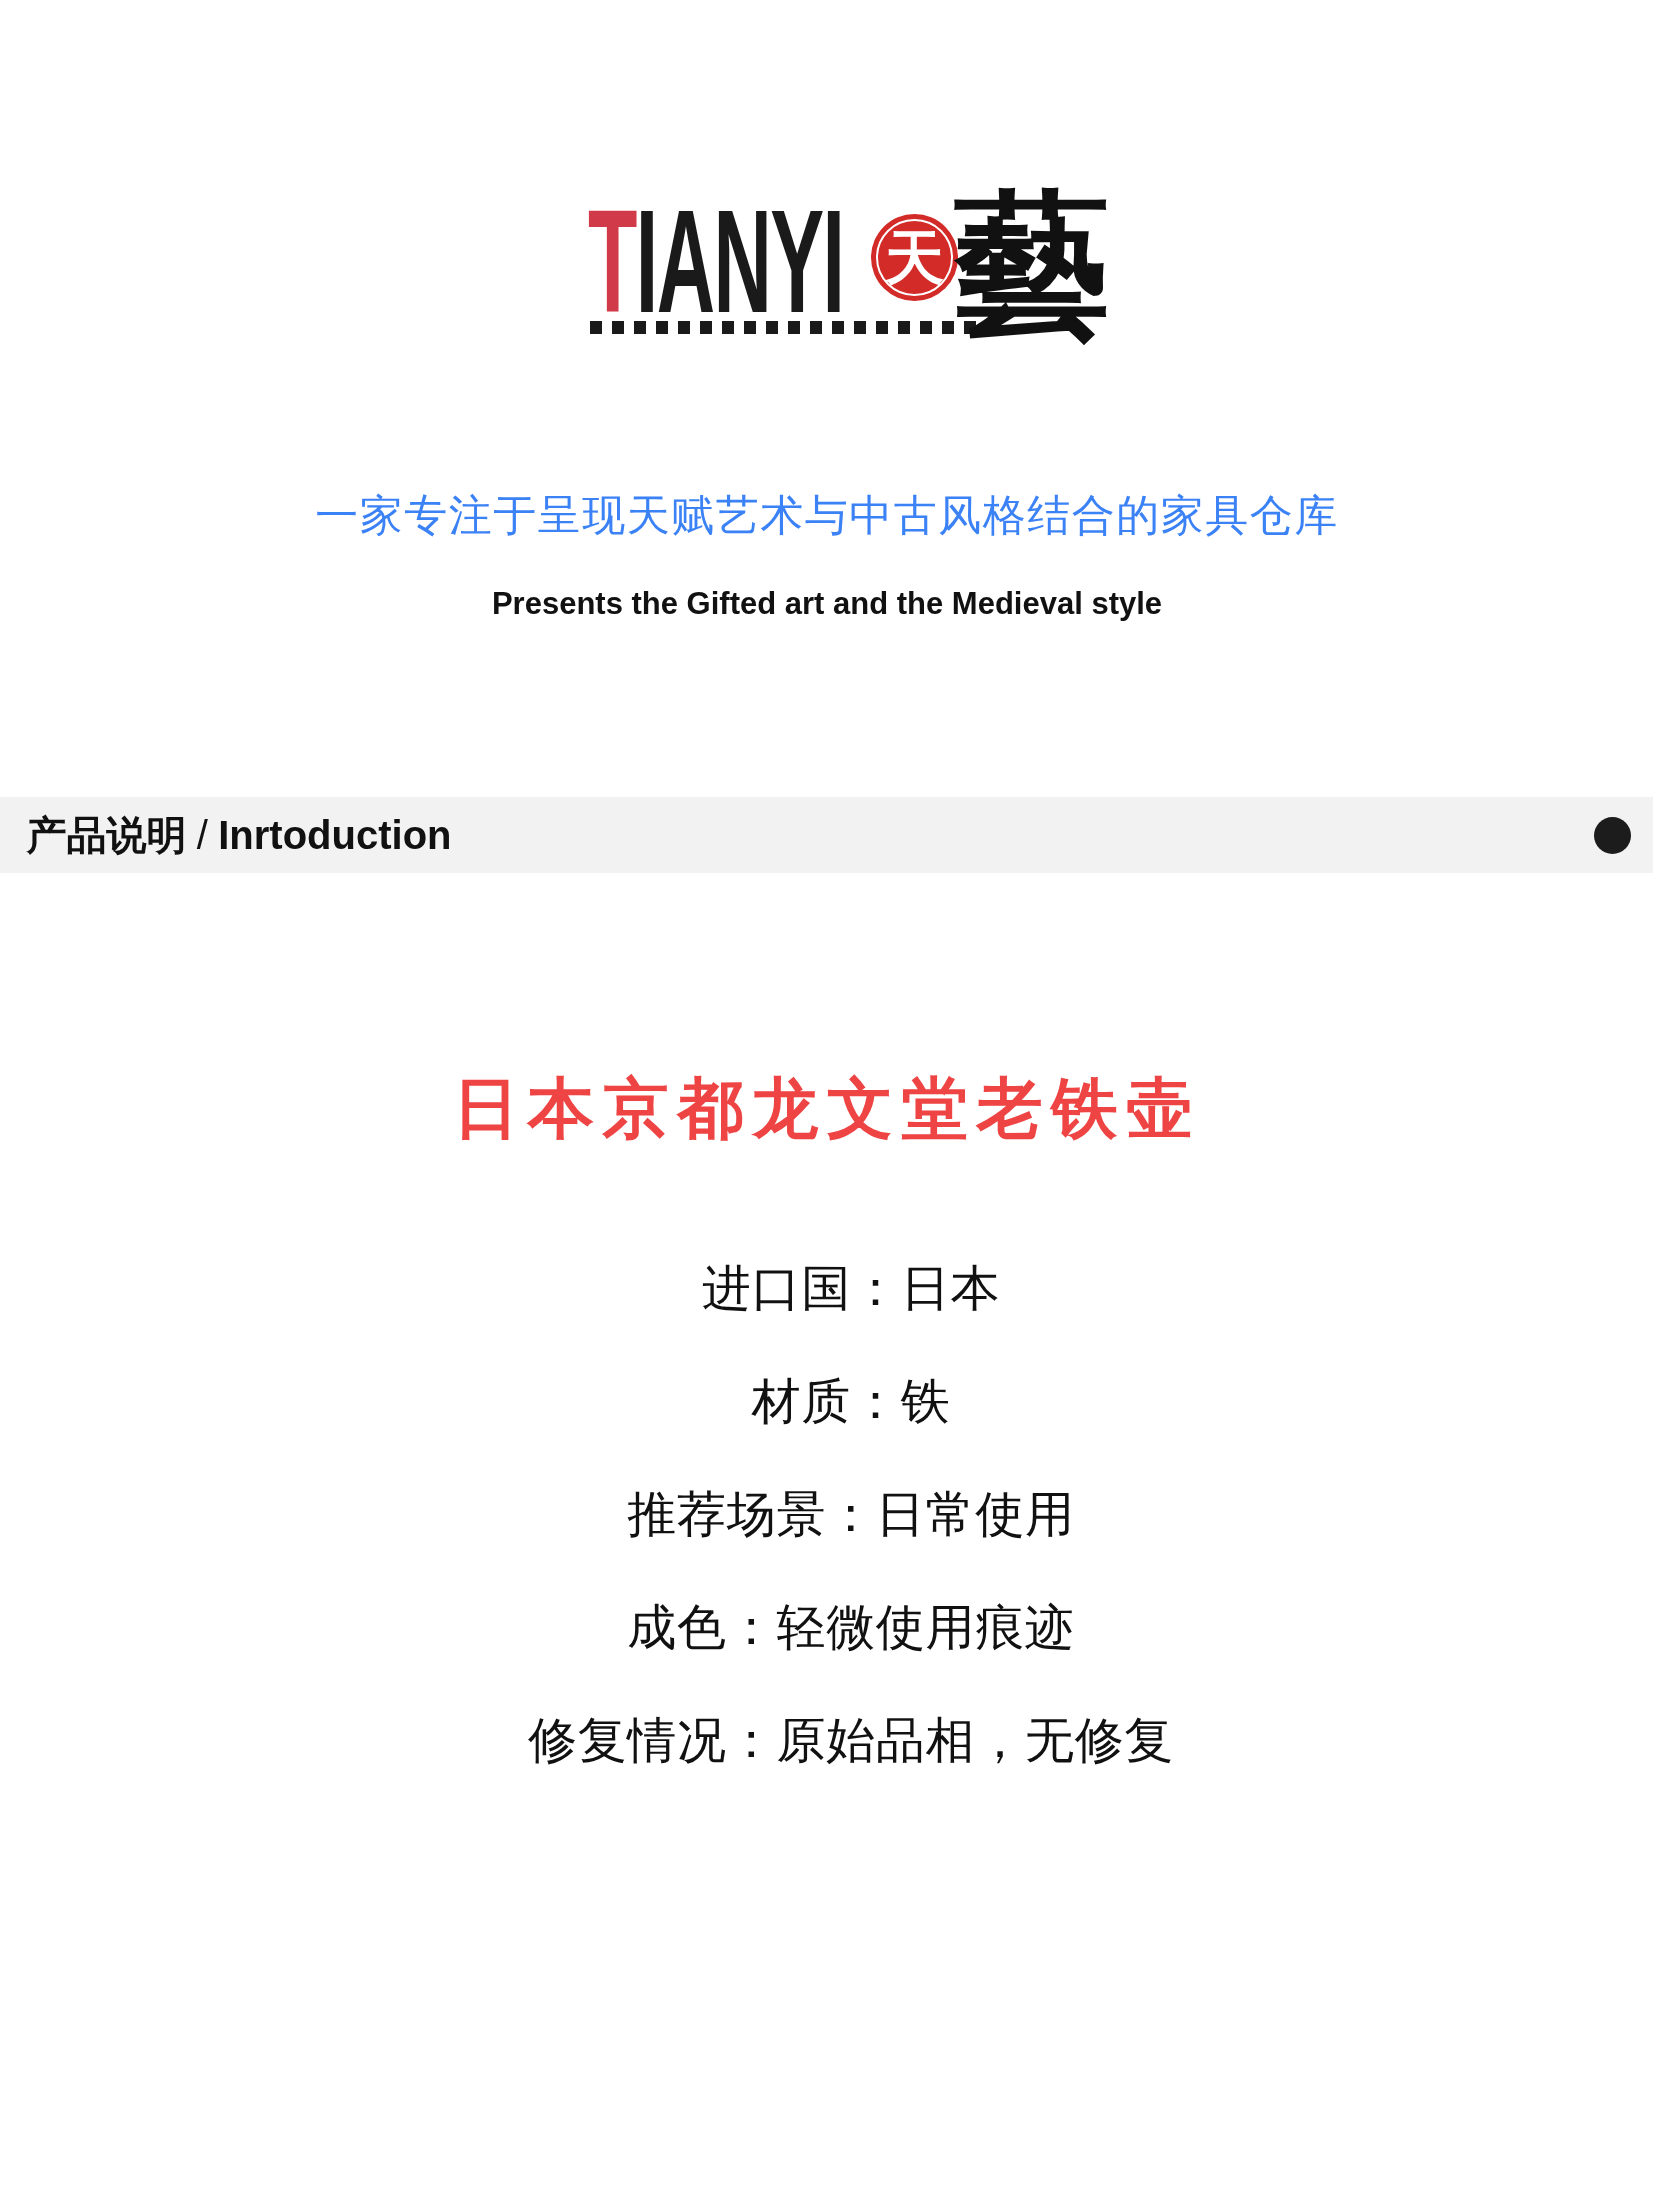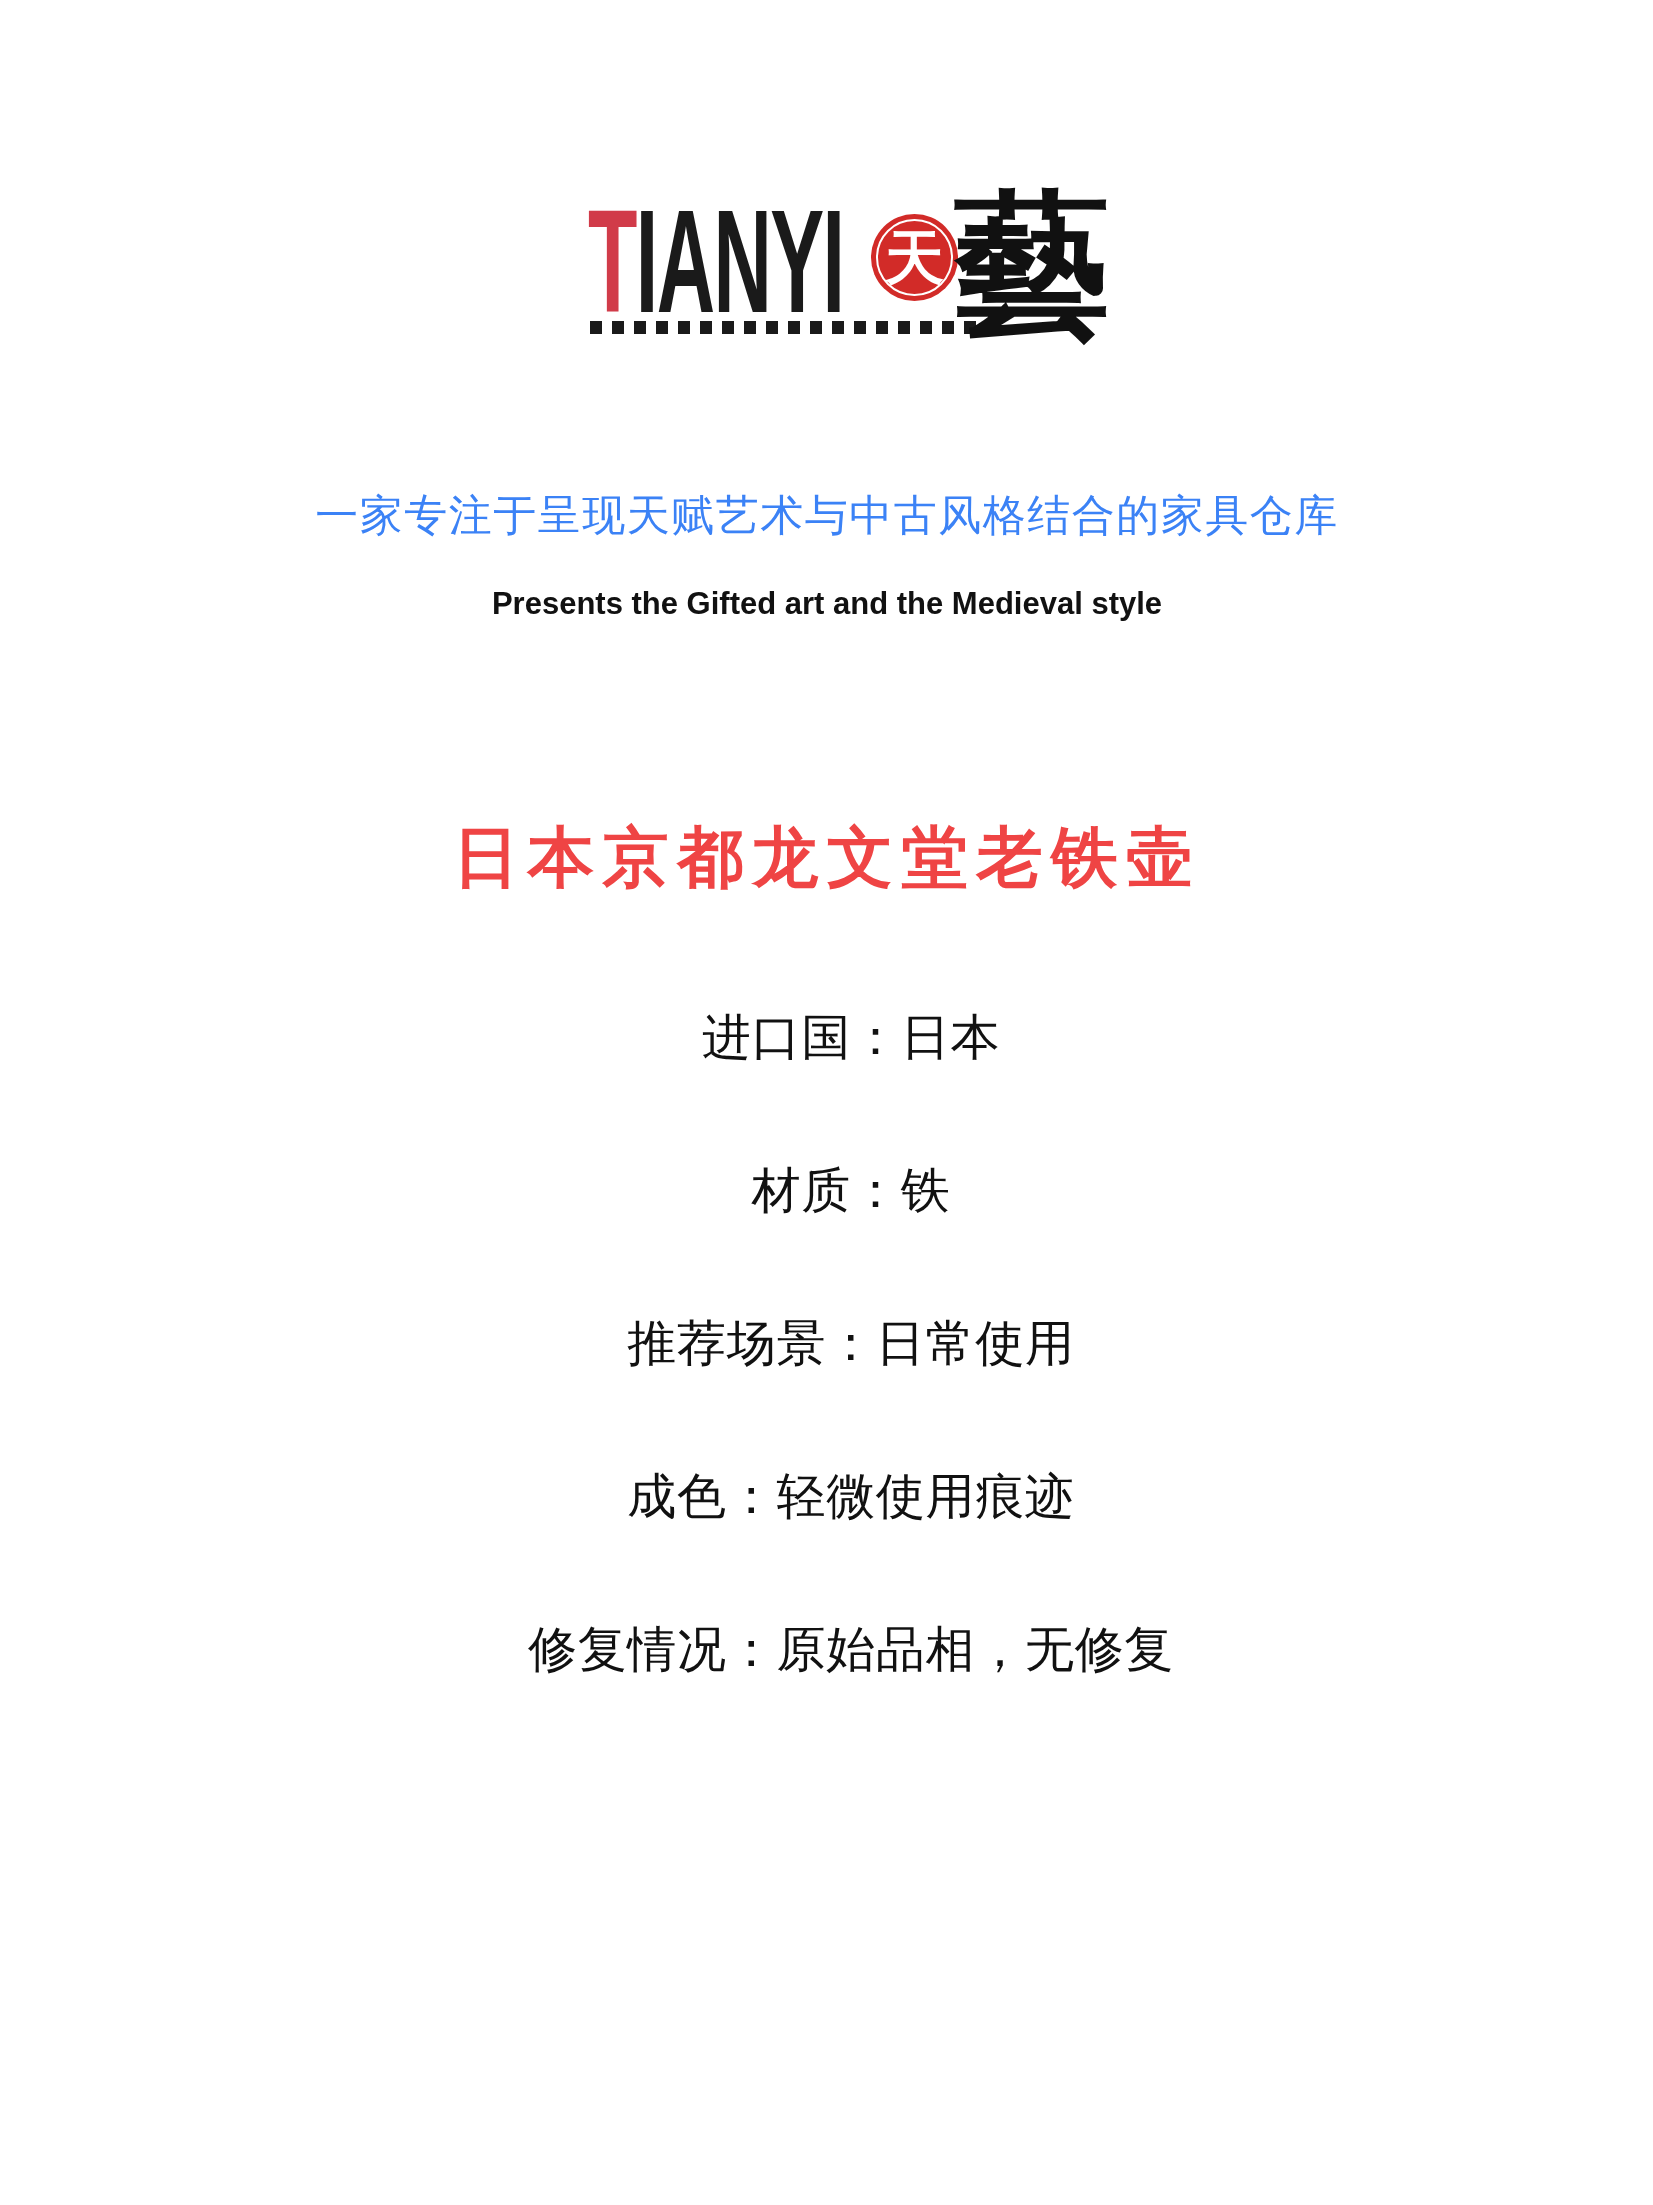--- a/index.html
+++ b/index.html
@@ -123,21 +123,21 @@
     font-size: 66px;
     font-weight: 900;
     letter-spacing: 8.8px;
     color: #ef4444;
   }
   .details {
     margin-top: 110px;
     display: flex;
     flex-direction: column;
     align-items: center;
-    gap: 104px;
+    gap: 64px;
     padding-left: 48px;
   }
   .detail-row {
     font-size: 49px;
     font-weight: 400;
     line-height: 1;
     color: #111111;
     letter-spacing: 0.7px;
     white-space: nowrap;
   }
@@ -153,20 +153,24 @@
     <div class="seal">
       <span class="tian">天</span>
     </div>
     <div class="yi">藝</div>
   </div>
 
   <div class="tagline-zh">一家专注于呈现天赋艺术与中古风格结合的家具仓库</div>
 
   <div class="tagline-en">Presents the Gifted art and the Medieval style</div>
 
+  <div class="section-bar">
+    <div class="bar-text"><span>产品说明</span><span class="sep">/</span><span>Inrtoduction</span></div>
+    <div class="bar-dot"></div>
+  </div>
 
   <h1 class="title">日本京都龙文堂老铁壶</h1>
 
   <div class="details">
       <div class="detail-row"><span>进口国</span><span>：</span><span>日本</span></div>
       <div class="detail-row"><span>材质</span><span>：</span><span>铁</span></div>
       <div class="detail-row"><span>推荐场景</span><span>：</span><span>日常使用</span></div>
       <div class="detail-row"><span>成色</span><span>：</span><span>轻微使用痕迹</span></div>
       <div class="detail-row"><span>修复情况</span><span>：</span><span>原始品相，无修复</span></div>
     </div>

